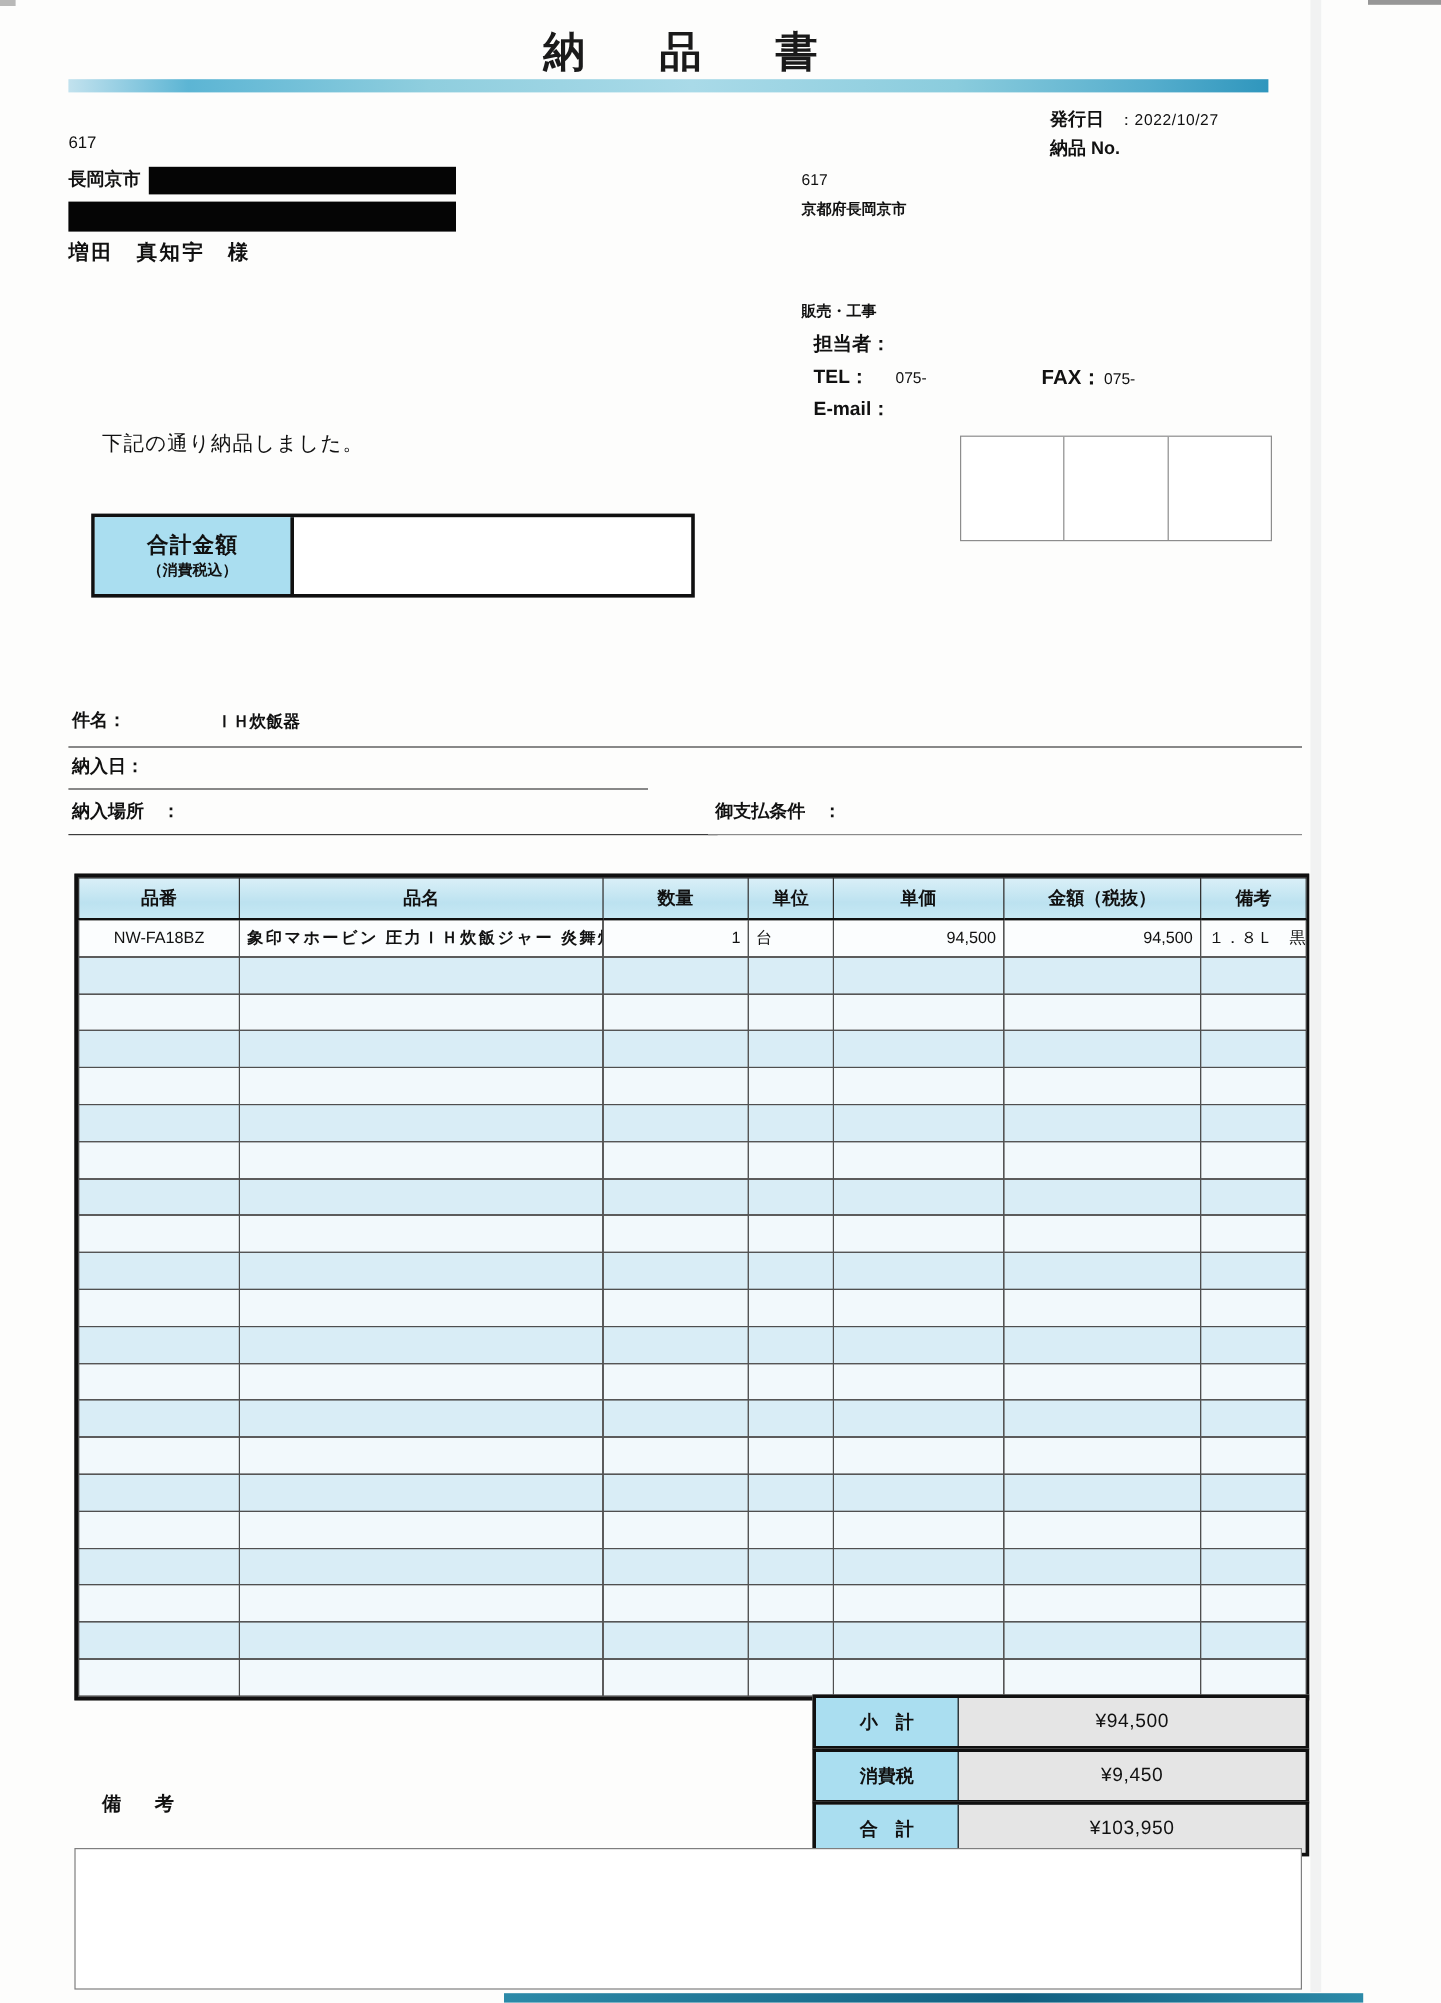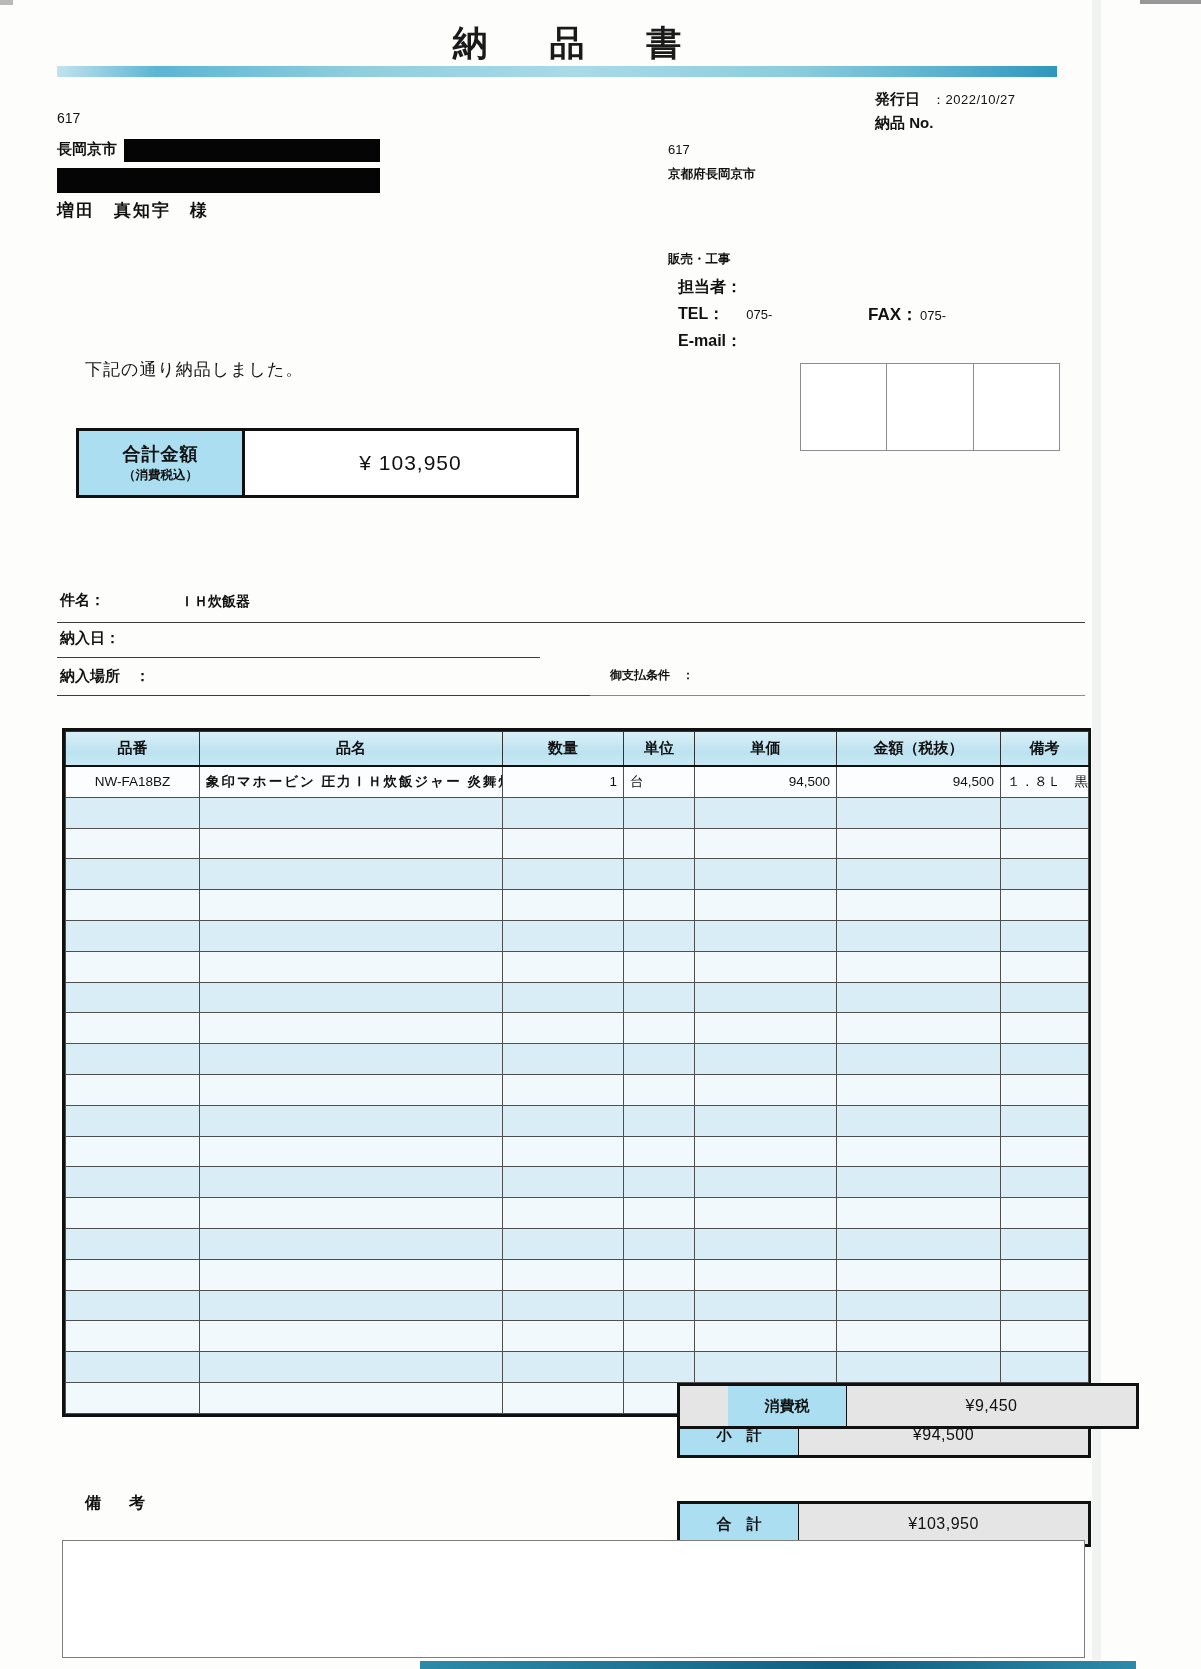--- a/index.html
+++ b/index.html
@@ -63,21 +63,21 @@
   
   .m-subject{left:60px;top:591px;font-size:15px;font-weight:600;}
   .m-subject-val{left:180px;top:593px;font-size:14px;font-weight:bold;}
   .rule{height:0;border-top:1.6px solid #3c3c3c;}
   .rule1{left:57px;top:622px;width:1028px;}
   .rule2{left:57px;top:657px;width:483px;}
   .rule3{left:57px;top:695px;width:541px;}
   .rule4{left:590px;top:695px;width:495px;border-top:1px solid #8a8a8a;}
   .m-ddate{left:60px;top:629px;font-size:15px;font-weight:600;}
   .m-place{left:60px;top:667px;font-size:15px;font-weight:600;}
-  .m-terms{left:610px;top:667px;font-size:12px;font-weight:600;}
+  .m-terms{left:596px;top:667px;font-size:15px;font-weight:600;}
 
   
   .tablewrap{left:62px;top:728px;width:1023px;border:3px solid #101010;background:#737373;}
   table.items{border-collapse:collapse;table-layout:fixed;width:1023px;}
   table.items th{
     background:linear-gradient(180deg,#d9eff7 0%,#bce2f0 60%,#c8e9f4 100%);
     font-size:15px;font-weight:bold;height:33px;
     border:1px solid #333;border-bottom:2.5px solid #101010;padding:0;}
   table.items td{
     border:1px solid #4f4f4f;height:29.8px;padding:0 6px;font-size:13.5px;overflow:hidden;white-space:nowrap;}
@@ -91,21 +91,21 @@
   td.c-price{text-align:right;padding-right:12px;}
   td.c-amount{text-align:right;}
   td.c-note{text-align:left;font-size:12.5px;}
 
   
   .sumrow{width:408px;height:40px;border:3px solid #101010;display:flex;background:#e5e5e5;}
   .sumrow .slbl{width:118px;background:#aadef0;border-right:1.5px solid #101010;
     display:flex;align-items:center;justify-content:center;font-size:15px;font-weight:bold;}
   .sumrow .sval{flex:1;display:flex;align-items:center;justify-content:center;font-size:16px;font-weight:500;letter-spacing:.5px;}
   .sum1{left:677px;top:1412px;}
-  .sum2{left:677px;top:1383px;padding-left:48px;}
+  .sum2{left:677px;top:1457px;}
   .sum3{left:677px;top:1501px;}
 
   
   .remarks-label{left:85px;top:1493px;font-size:16px;font-weight:bold;letter-spacing:6px;}
   .remarks-box{left:62px;top:1540px;width:1021px;height:116px;border:1.5px solid #7e7e7e;background:#fff;}
 </style>
 </head>
 <body>
 
 <div class="abs streak"></div>
@@ -144,21 +144,20 @@
   <div class="cell"></div>
 </div>
 
 <div class="abs greeting">下記の通り納品しました。</div>
 
 <div class="abs totalbox">
   <div class="lbl">
     <div class="l1">合計金額</div>
     <div class="l2">（消費税込）</div>
   </div>
-  <div class="val">¥ 103,950</div>
 </div>
 
 <div class="abs m-subject">件名：</div>
 <div class="abs m-subject-val">ＩＨ炊飯器</div>
 <div class="abs rule rule1"></div>
 <div class="abs m-ddate">納入日：</div>
 <div class="abs rule rule2"></div>
 <div class="abs m-place">納入場所　：</div>
 <div class="abs rule rule3"></div>
 <div class="abs m-terms">御支払条件　：</div>

